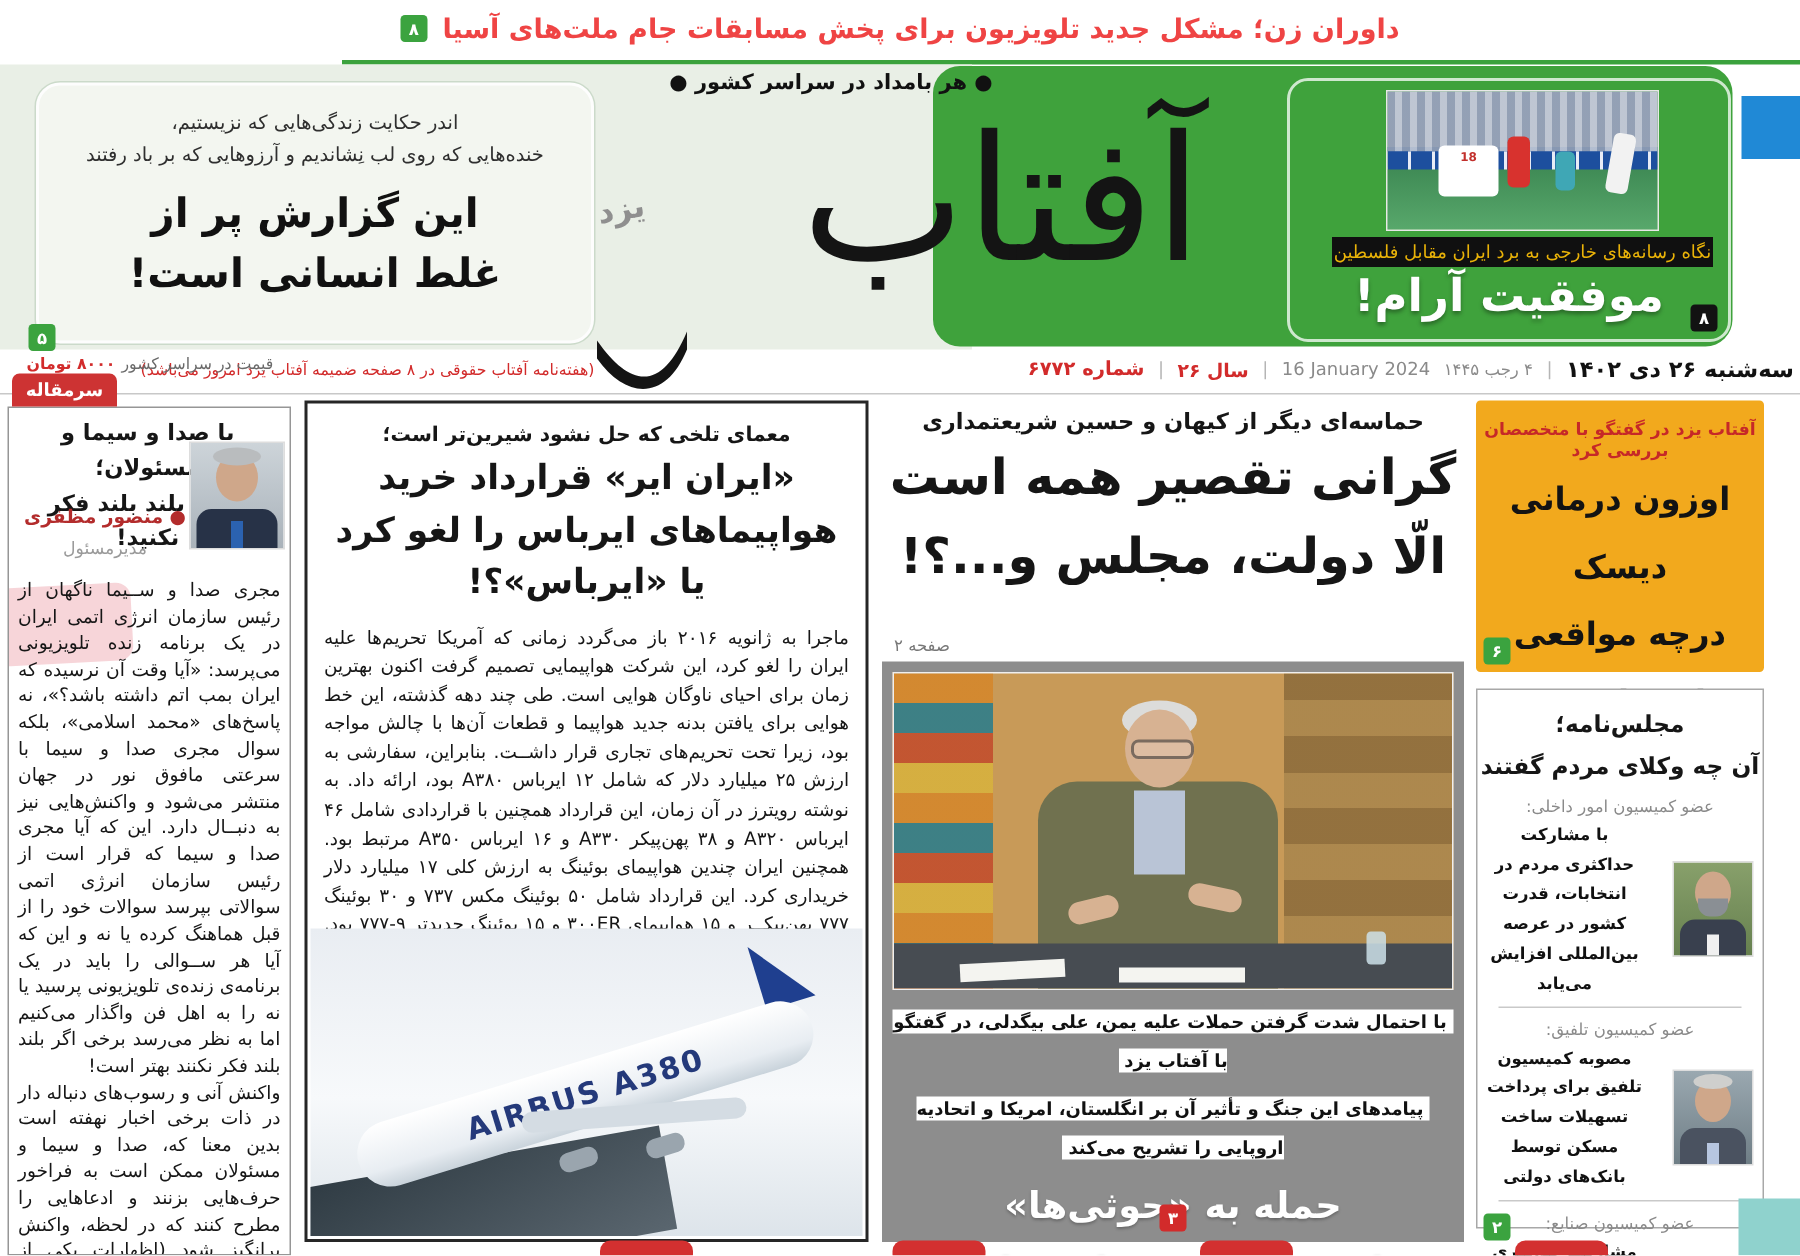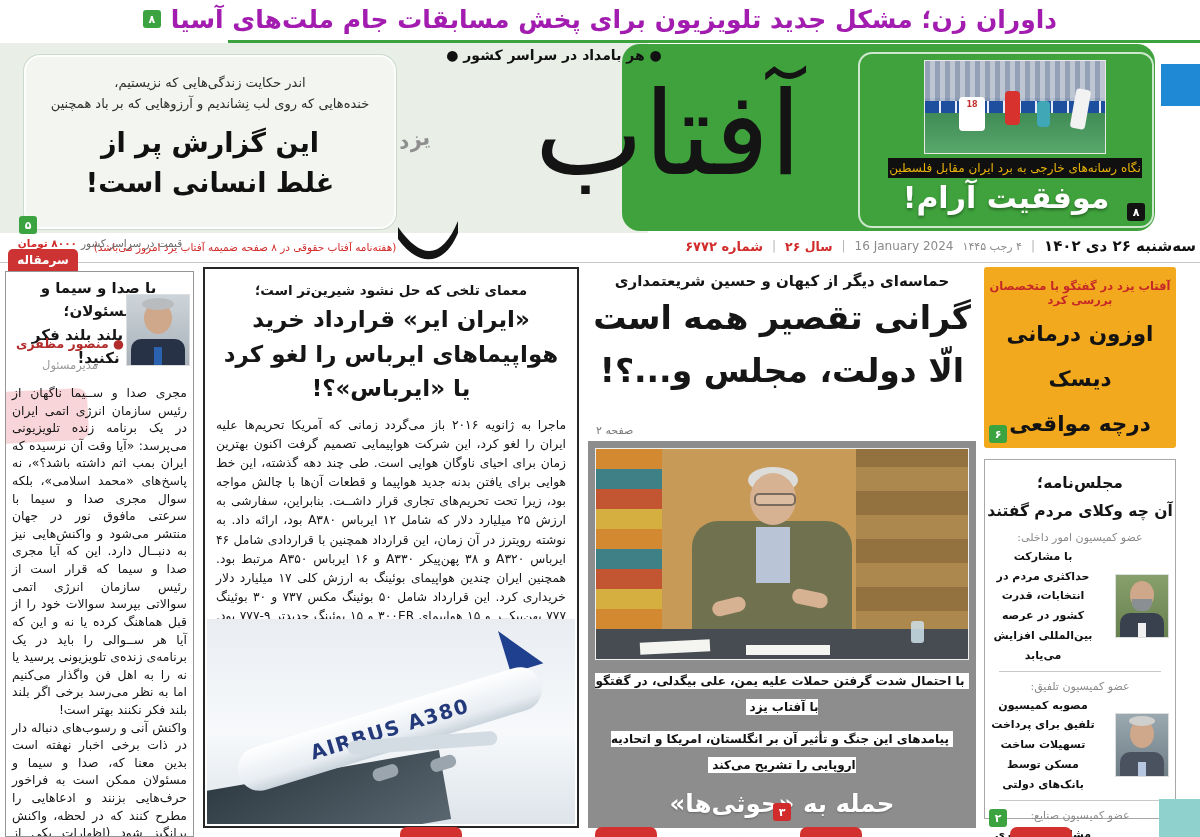--- a/index.html
+++ b/index.html
@@ -7,21 +7,21 @@
         direction:rtl;font-family:"DejaVu Sans",sans-serif;color:#161616;}
   .abs{position:absolute;}
   .pre{white-space:pre-line;}
   .ctr{text-align:center;}
   .jst{text-align:justify;}
   .badge{width:18px;height:18px;border-radius:3px;color:#fff;font-weight:bold;font-size:11px;
          display:flex;align-items:center;justify-content:center;line-height:1;}
   .b-green{background:#3ba33f;} .b-black{background:#121212;} .b-red{background:#d22b2b;}
   
   .tophead{top:0;left:0;width:1200px;height:38px;display:flex;align-items:center;justify-content:center;gap:10px;}
-  .tophead .t{font-size:25px;font-weight:800;color:#a21caf;}
+  .tophead .t{font-size:18px;font-weight:800;color:#ef4444;}
   
   .greenline{top:40px;left:228px;width:972px;height:3px;background:#3ba23d;}
   .strip{top:43px;left:0;width:1200px;height:190px;}
   .strip-bg{left:0;top:0;width:648px;height:190px;background:#e9efe6;}
   .promoL{left:24px;top:12px;width:372px;height:174px;background:#f3f6f0;border:2px solid #fdfdfd;
           border-radius:16px;box-shadow:0 0 0 1px rgba(150,180,150,.35);box-sizing:border-box;padding-top:16px;}
   .promoL .l12{font-size:13px;color:#2f2f2f;line-height:1.6;}
   .promoL .ttl{font-size:27px;font-weight:900;line-height:1.5;margin-top:8px;color:#111;}
   .logo-green{left:622px;top:1px;width:533px;height:187px;background:#3fa23c;border-radius:18px;}
   .logo-text{left:368px;top:2px;width:600px;height:186px;font-size:116px;line-height:178px;font-weight:400;
@@ -129,36 +129,36 @@
     <span class="badge b-green">۸</span>
   </div>
 
   <div class="abs greenline"></div>
 
   <div class="abs strip">
     <div class="abs strip-bg"></div>
 
     <div class="abs promoL ctr">
       <div class="l12">اندر حکایت زندگی‌هایی که نزیستیم،</div>
-      <div class="l12">خنده‌هایی که روی لب نِشاندیم و آرزوهایی که بر باد همچنین</div>
+      <div class="l12">خنده‌هایی که روی لب نِشاندیم و آرزوهایی که بر باد رفتند</div>
       <div class="ttl pre">این گزارش پر از
 غلط انسانی است!</div>
       <span class="badge b-green abs" style="left:-7px;bottom:-7px;">۵</span>
     </div>
 
     <div class="abs logo-green"></div>
     <div class="abs tagline">● هر بامداد در سراسر کشور ●</div>
     <div class="abs logo-text">آفتاب</div>
     <div class="abs logo-stamp">یزد</div>
 
     <div class="abs promoR">
       <div class="abs fphoto">
         <div class="abs crowd"></div>
         <div class="abs board"></div>
-        <div class="abs" style="left:34px;top:36px;width:26px;height:34px;background:#fff;border-radius:4px;color:#c2302c;font-size:8px;font-weight:bold;text-align:center;line-height:16px;">18</div>
+        <div class="abs" style="left:34px;top:36px;width:40px;height:34px;background:#fff;border-radius:4px;color:#c2302c;font-size:8px;font-weight:bold;text-align:center;line-height:16px;">18</div>
         <div class="abs" style="left:80px;top:30px;width:15px;height:34px;background:#d8322e;border-radius:4px;"></div>
         <div class="abs" style="left:112px;top:40px;width:13px;height:26px;background:#3fa7b5;border-radius:4px;"></div>
         <div class="abs" style="left:148px;top:28px;width:15px;height:40px;background:#f2f2f2;border-radius:4px;transform:rotate(10deg);"></div>
       </div>
       <div class="abs rkick">نگاه رسانه‌های خارجی به برد ایران مقابل فلسطین</div>
       <div class="abs rtitle">موفقیت آرام!</div>
       <span class="badge b-black abs" style="right:7px;bottom:5px;">۸</span>
     </div>
   </div>
 

